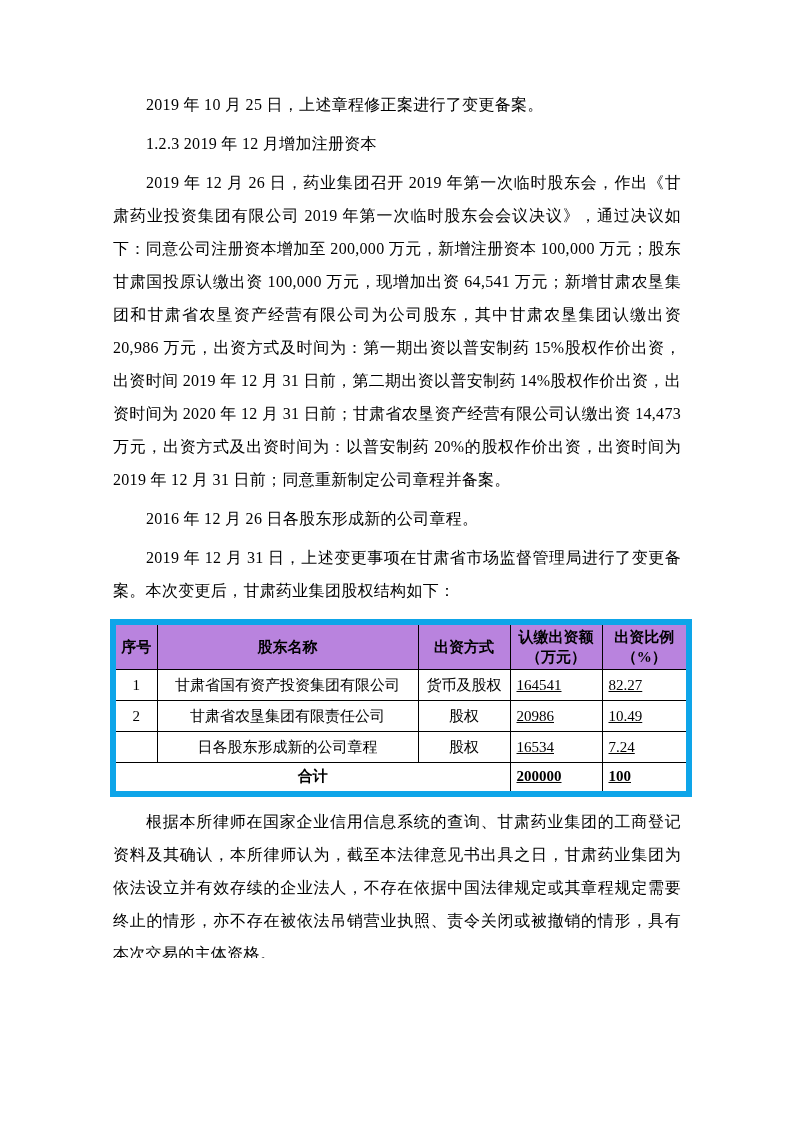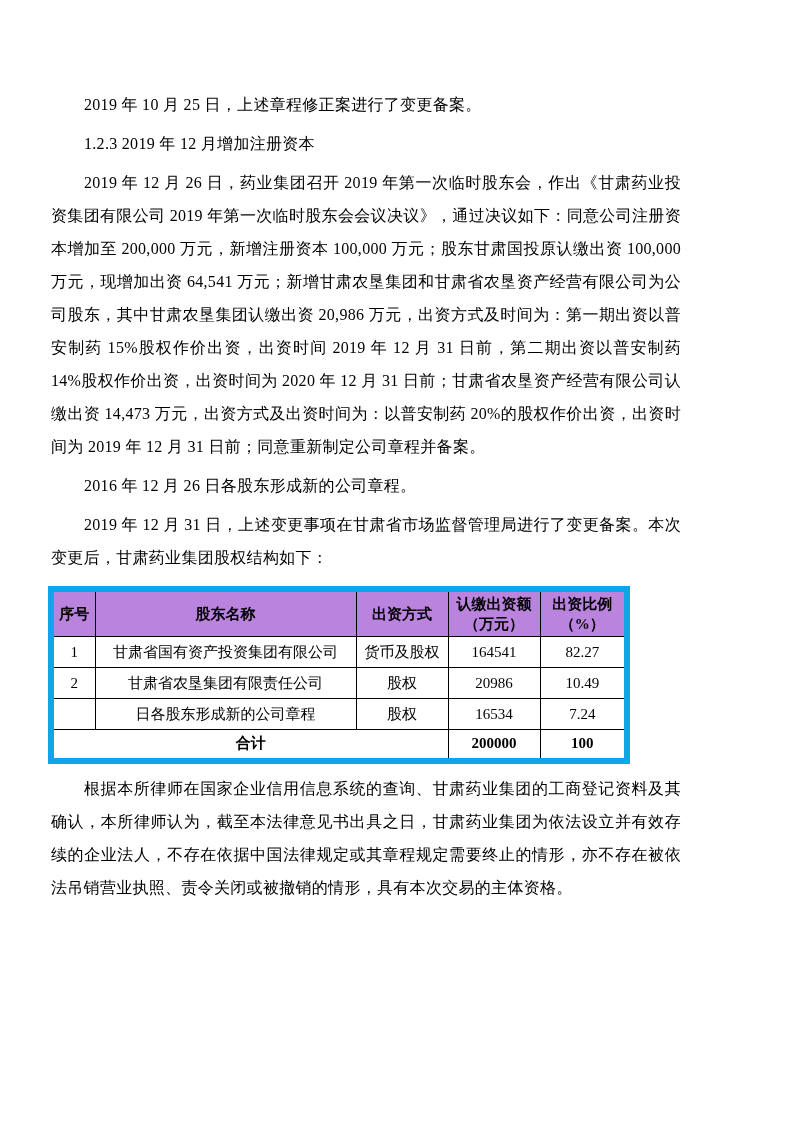--- a/index.html
+++ b/index.html
@@ -3,21 +3,21 @@
 <meta charset="utf-8">
 <style>
   html, body { margin: 0; padding: 0; background: #ffffff; }
   .page {
     position: relative;
     width: 793px;
     height: 958px;
     margin: 0 auto;
     background: #ffffff;
     box-sizing: border-box;
-    padding: 88px 112px 0 51px;
+    padding: 88px 112px 0 113px;
     font-family: "Liberation Serif", "DejaVu Serif", serif;
     font-size: 16px;
     color: #000000;
     overflow: hidden;
   }
   .para {
     margin: 0 0 6px 0;
     line-height: 33px;
     text-align: justify;
     text-indent: 33px;
@@ -45,21 +45,21 @@
     height: 46px;
     line-height: 20px;
     padding: 2px 2px;
   }
   table.shareholding td {
     height: 31px;
     padding: 2px 6px;
     vertical-align: middle;
   }
   td.c { text-align: center; }
-  td.r { text-align: center; padding-right: 9px; }
+  td.r { text-align: left; padding-right: 9px; text-decoration: underline; }
   tr.total-row td { font-weight: bold; margin-left: 19px; }
   .page-number {
     position: absolute;
     left: 0; right: 0;
     top: 956px;
     text-align: center;
     font-size: 15px;
     letter-spacing: 0.5px;
   }
 </style>

